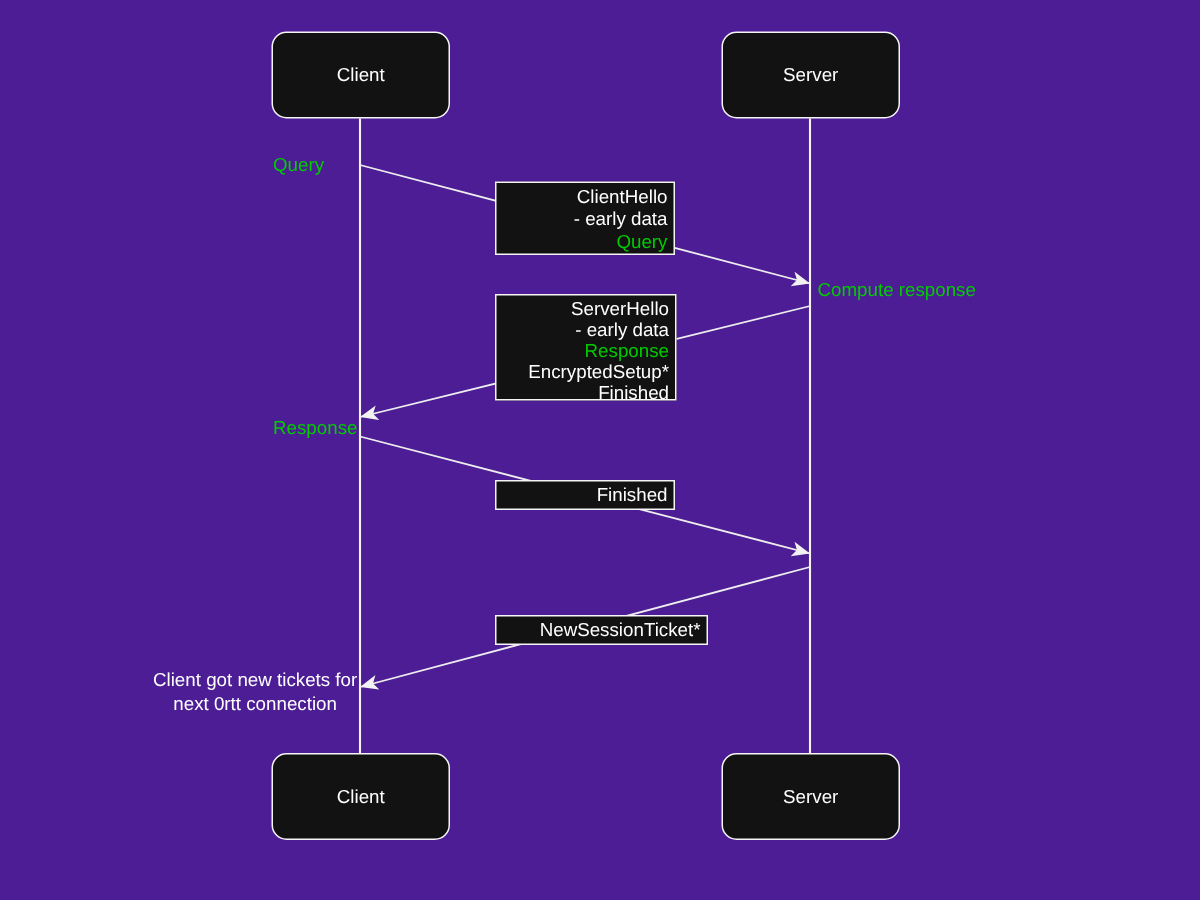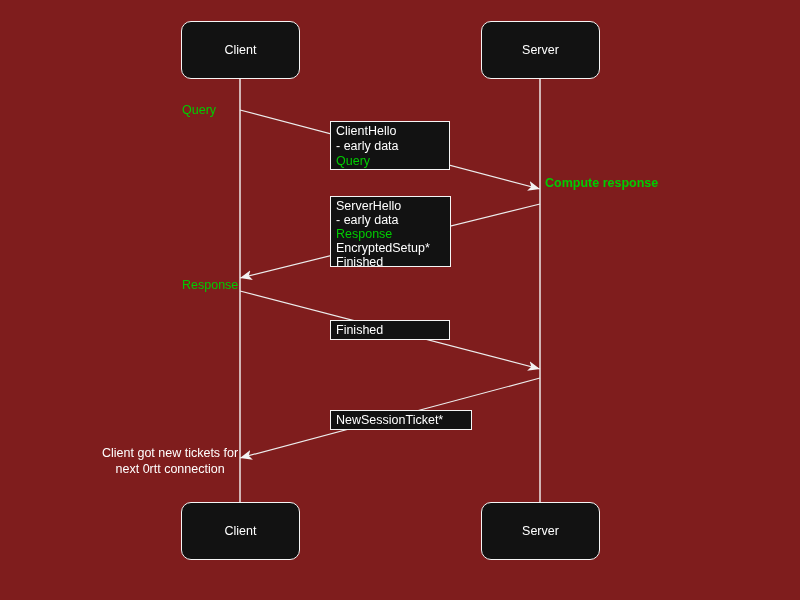--- a/index.html
+++ b/index.html
@@ -1,20 +1,20 @@
 <!DOCTYPE html>
 <html><head>
 <meta charset="utf-8">
 <style>
   html, body { margin: 0; padding: 0; background: #121212; }
   #canvas {
     position: relative;
     width: 800px;
     height: 600px;
-    background: #7f1d1d;
+    background: #4c1d95;
     font-family: "Liberation Sans", "DejaVu Sans", sans-serif;
     color: #ffffff;
     overflow: hidden;
   }
   #wires { position: absolute; left: 0; top: 0; width: 800px; height: 600px; }
 
   .actor-box {
     position: absolute;
     width: 119px; height: 58px;
     border: 1px solid #f5f5f5;
@@ -32,39 +32,39 @@
   .msg-box {
     position: absolute;
     border: 1px solid #f5f5f5;
     background: #121212;
     box-sizing: border-box;
     font-size: 12.5px;
     padding: 2px 4px 0 5px;
     white-space: nowrap;
     overflow: hidden;
   }
-  .msg-box .msg-line { line-height: 15px; }
+  .msg-box .msg-line { line-height: 15px; text-align: right; }
   #msg-client-hello       { left: 330px; top: 121px; width: 120px; height: 49px; }
   #msg-server-hello       { left: 330px; top: 196px; width: 121px; height: 71px; }
   #msg-server-hello .msg-line { line-height: 14px; }
   #msg-finished           { left: 330px; top: 320px; width: 120px; height: 20px; padding-top: 0; }
   #msg-finished .msg-line { line-height: 18px; }
   #msg-new-session-ticket { left: 330px; top: 410px; width: 142px; height: 20px; padding-top: 0; }
   #msg-new-session-ticket .msg-line { line-height: 18px; }
 
   .accent { color: #00cc00; }
 
   .side-label {
     position: absolute;
     font-size: 12.5px;
     line-height: 14px;
     white-space: nowrap;
   }
   #label-query            { left: 182px; top: 103px; }
-  #label-compute-response { left: 545px; top: 176px; font-weight: bold; }
+  #label-compute-response { left: 545px; top: 186px; }
   #label-response         { left: 182px; top: 278px; }
 
   #note-tickets {
     position: absolute;
     left: 102px; top: 446px;
     font-size: 12.5px;
     line-height: 15.5px;
     color: #ffffff;
     white-space: pre-line;
     text-align: center;

